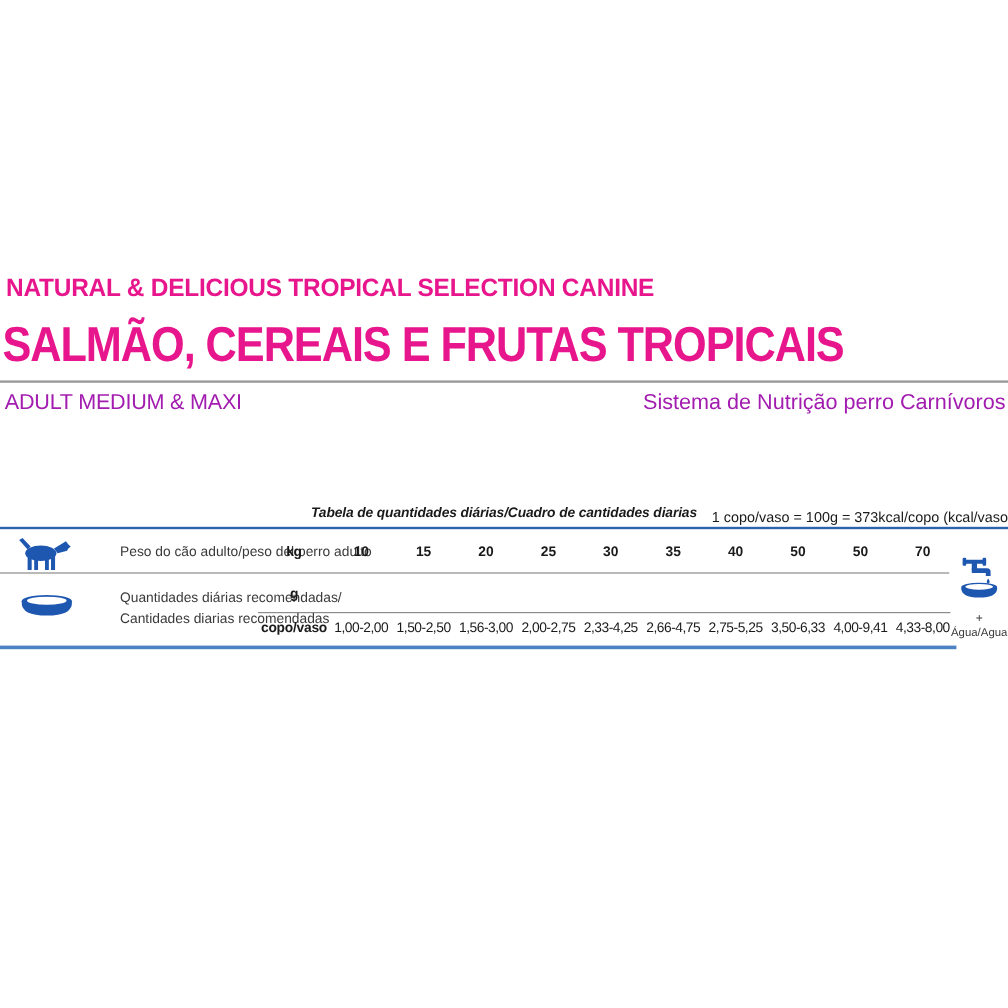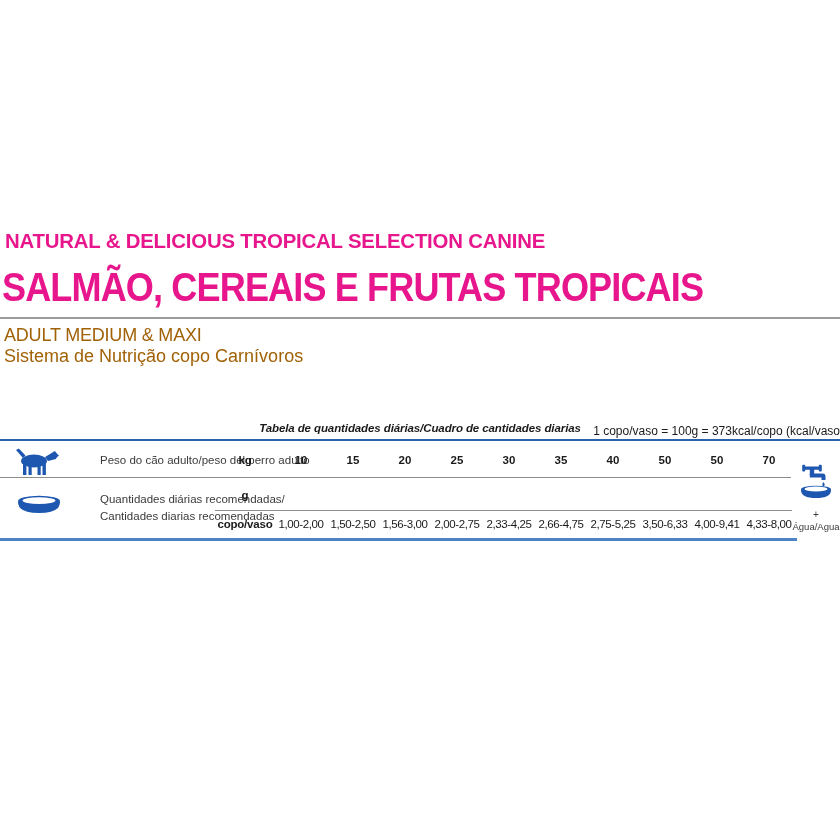--- a/index.html
+++ b/index.html
@@ -13,21 +13,21 @@
     position:absolute;left:5px;top:229px;font-size:21px;font-weight:700;color:var(--pink);
     white-space:nowrap;transform:scaleX(.97);transform-origin:left center;letter-spacing:-.2px;
   }
   .main-title{
     position:absolute;left:2px;top:264px;font-size:41px;font-weight:700;color:var(--pink);
     white-space:nowrap;transform:scaleX(.88);transform-origin:left center;letter-spacing:-1px;
   }
   .rule-title{position:absolute;left:0;top:317px;width:840px;height:2px;background:#9b9b9b;}
   .subrow{
     position:absolute;left:4px;top:325px;width:834px;display:flex;justify-content:space-between;
-    font-size:18px;color:#a16207;flex-direction:column;
+    font-size:18px;color:#a21caf;
   }
   .subrow .variant{letter-spacing:-.2px;}
   .tbl-caption{
     position:absolute;left:0;top:422px;width:840px;text-align:center;
     font-size:11.5px;font-weight:700;color:var(--ink);letter-spacing:-.1px;font-style:italic;
   }
   .tbl-note{
     position:absolute;right:0;top:424px;font-size:12px;color:var(--ink);white-space:nowrap;
   }
   .rule-blue-top{position:absolute;left:0;top:439px;width:840px;height:2px;background:var(--rule-blue);}
@@ -65,21 +65,21 @@
 <body>
 
 <div class="sheet">
 
   <div class="eyebrow">NATURAL &amp; DELICIOUS TROPICAL SELECTION CANINE</div>
   <div class="main-title">SALMÃO, CEREAIS E FRUTAS TROPICAIS</div>
   <div class="rule-title"></div>
 
   <div class="subrow">
     <span class="variant">ADULT MEDIUM &amp; MAXI</span>
-    <span class="system">Sistema de Nutrição copo Carnívoros</span>
+    <span class="system">Sistema de Nutrição perro Carnívoros</span>
   </div>
 
   <div class="tbl-caption">Tabela de quantidades diárias/Cuadro de cantidades diarias</div>
   <div class="tbl-note">1 copo/vaso = 100g = 373kcal/copo (kcal/vaso</div>
 
   <div class="rule-blue-top"></div>
   <div class="rule-gray-1"></div>
   <div class="rule-gray-2"></div>
   <div class="rule-blue-bottom"></div>
 

